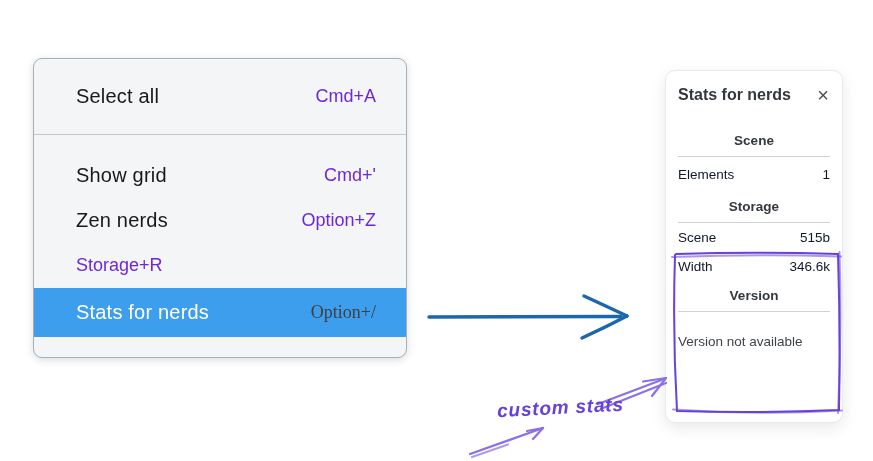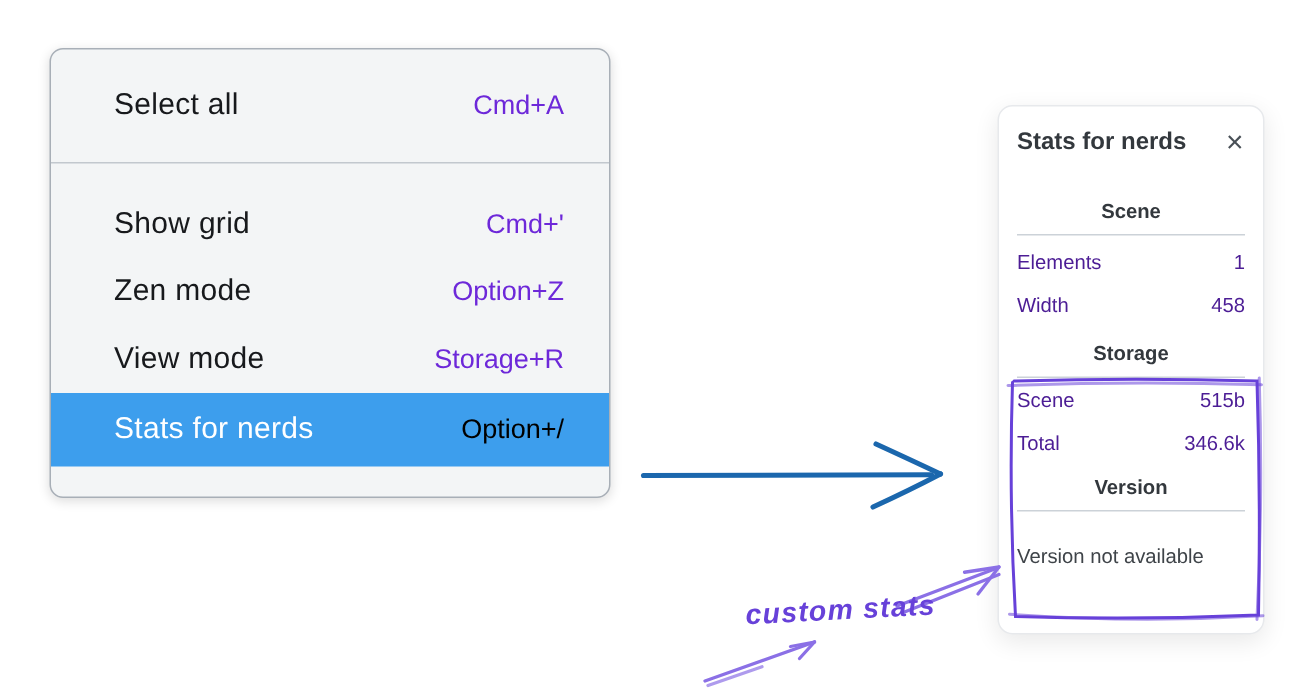--- a/index.html
+++ b/index.html
@@ -1,51 +1,51 @@
 <!DOCTYPE html>
 <html><head>
 <meta charset="utf-8">
 <style>
   * { margin:0; padding:0; box-sizing:border-box; }
   html,body { width:873px; height:461px; background:#ffffff; overflow:hidden;
               font-family:"Liberation Sans", sans-serif; }
   .stage { position:relative; width:873px; height:461px; background:#ffffff; }
 
   
-  .menu { position:absolute; left:33px; top:32px; width:374px; height:300px;
+  .menu { position:absolute; left:33px; top:58px; width:374px; height:300px;
           background:#f3f5f6; border:1px solid #a8afb7; border-radius:9px;
           box-shadow:0 2px 8px rgba(0,0,0,.14); display:flex; flex-direction:column; }
   .menu-row { display:flex; align-items:center; padding:0 30px 0 42px; cursor:default; }
   .menu-row .mi-label { flex:1; font-size:20px; color:#17191c; letter-spacing:.2px; }
   .menu-row .mi-short { font-size:18px; color:#6d28d9; }
   .row-selectall { height:75px; }
   .menu-divider { height:1px; background:#c2c8ce; width:100%; }
   .menu-group { padding-top:18px; display:flex; flex-direction:column; }
   .menu-group .menu-row { height:45px; }
   .menu-row.highlight { height:49px; background:#3d9eed; }
   .menu-row.highlight .mi-label { color:#ffffff; }
-  .menu-row.highlight .mi-short { color:#000000; }
+  .menu-row.highlight .mi-short { color:#404040;font-family:Liberation Serif, serif; }
 
   
   .panel { position:absolute; left:665px; top:70px; width:178px; height:353px;
            background:#ffffff; border:1px solid #e7e9ec; border-radius:10px;
            box-shadow:0 5px 16px rgba(0,0,0,.09); padding:12px 12px 0 12px; }
   .panel-head { display:flex; justify-content:space-between; align-items:center; height:24px; }
   .panel-title { font-size:16px; font-weight:700; color:#33383d; }
   .panel-close { font-size:20px; line-height:1; color:#495057; cursor:pointer;
                  font-weight:400; padding:0 1px; }
   .sec-header { text-align:center; font-weight:700; font-size:13.5px; color:#33383d;
                 height:20px; line-height:20px; }
   .sec-header.scene { margin-top:24px; }
   .sec-header.storage { margin-top:8px; }
   .sec-header.version { margin-top:5px; }
   .sec-divider { border-top:1px solid #ccd2d8; margin:5px 0 3px 0; }
   .sec-divider.storage-div { margin-bottom:0; }
   .stat-row { display:flex; justify-content:space-between; align-items:center;
-              height:29px; font-size:13.5px; color:#4c1d95; }
+              height:29px; font-size:13.5px; color:#0f172a; }
   .stat-row .sv { text-align:right; }
   .version-note { margin-top:14px; height:30px; display:flex; align-items:center;
                   font-size:13.5px; color:#3f4449; white-space:nowrap; }
 
   
   .overlay { position:absolute; left:0; top:0; width:873px; height:461px;
              pointer-events:none; }
   .annotation-text { position:absolute; left:497px; top:396px; width:160px;
                      font-size:19px; font-style:italic; font-weight:600;
                      letter-spacing:.8px; color:#6741d9;
@@ -61,25 +61,24 @@
       <span class="mi-label">Select all</span>
       <span class="mi-short">Cmd+A</span>
     </div>
     <div class="menu-divider"></div>
     <div class="menu-group">
       <div class="menu-row">
         <span class="mi-label">Show grid</span>
         <span class="mi-short">Cmd+'</span>
       </div>
       <div class="menu-row">
-        <span class="mi-label">Zen mode</span>
+        <span class="mi-label">Zen nerds</span>
         <span class="mi-short">Option+Z</span>
       </div>
       <div class="menu-row">
-        <span class="mi-label">View mode</span>
         <span class="mi-short">Storage+R</span>
       </div>
       <div class="menu-row highlight">
         <span class="mi-label">Stats for nerds</span>
         <span class="mi-short">Option+/</span>
       </div>
     </div>
   </div>
 
   <div class="panel">
@@ -87,33 +86,29 @@
       <span class="panel-title">Stats for nerds</span>
       <span class="panel-close">×</span>
     </div>
 
     <div class="sec-header scene">Scene</div>
     <div class="sec-divider"></div>
     <div class="stat-row">
       <span>Elements</span>
       <span class="sv">1</span>
     </div>
-    <div class="stat-row">
-      <span>Width</span>
-      <span class="sv">458</span>
-    </div>
 
     <div class="sec-header storage">Storage</div>
     <div class="sec-divider storage-div"></div>
     <div class="stat-row">
       <span>Scene</span>
       <span class="sv">515b</span>
     </div>
     <div class="stat-row">
-      <span>Total</span>
+      <span>Width</span>
       <span class="sv">346.6k</span>
     </div>
 
     <div class="sec-header version">Version</div>
     <div class="sec-divider"></div>
     <div class="version-note">Version not available</div>
   </div>
 
   <svg class="overlay" viewBox="0 0 873 461" xmlns="http://www.w3.org/2000/svg">
 

